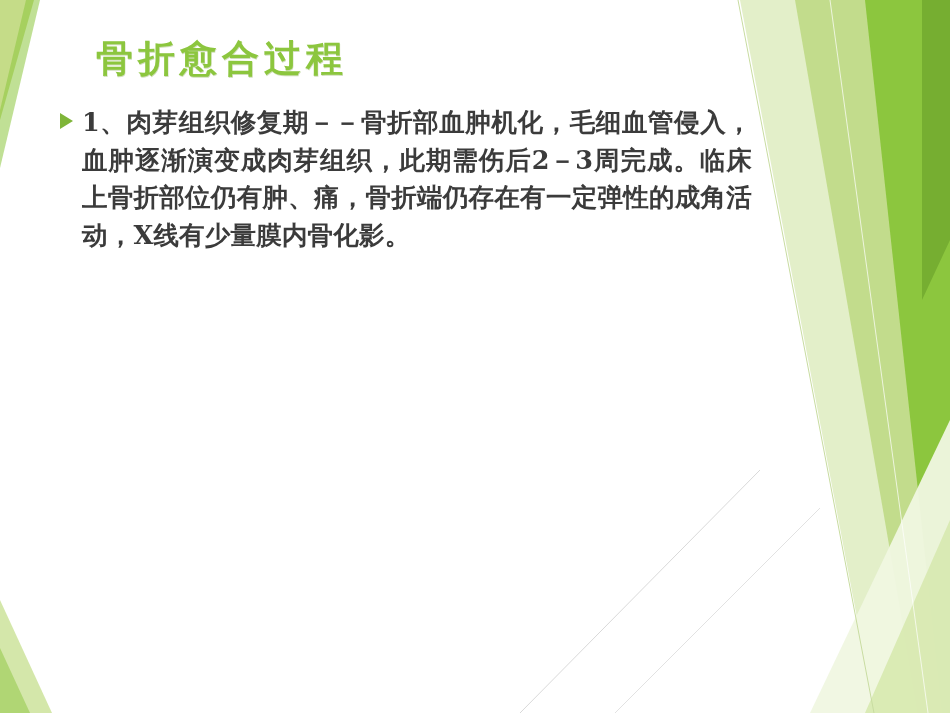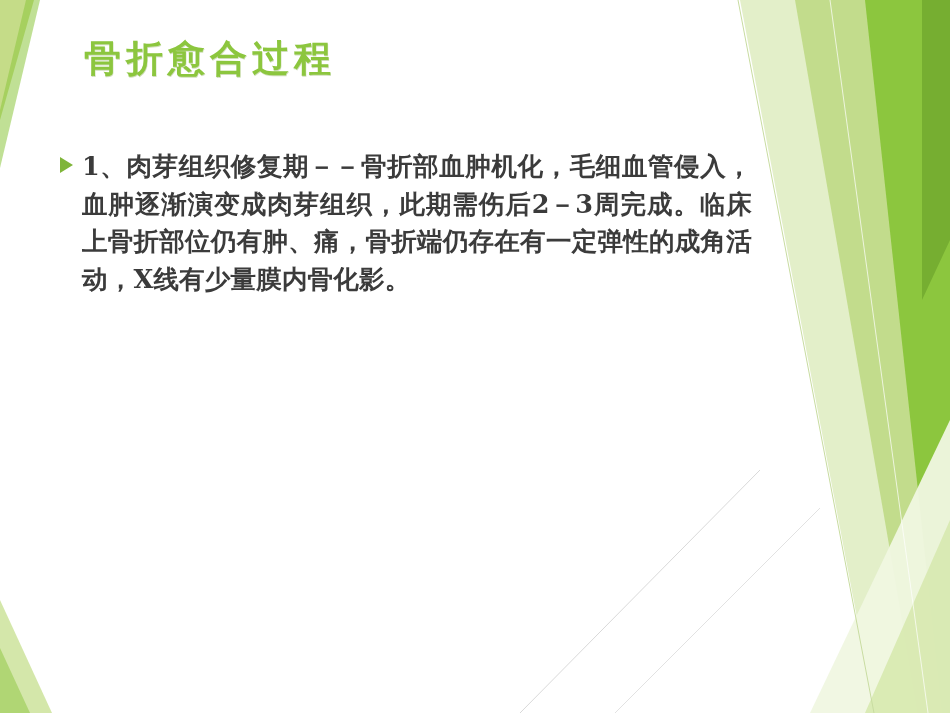--- a/index.html
+++ b/index.html
@@ -34,21 +34,21 @@
     position: absolute;
     left: 0;
     top: 0;
     width: 950px;
     height: 713px;
     z-index: 5;
   }
 
   #title-block {
     position: absolute;
-    left: 84px;
+    left: 96px;
     top: 38px;
     width: 640px;
   }
   #slide-title {
     font-family: "DejaVu Serif", "Liberation Serif", serif;
     font-size: 37px;
     font-weight: bold;
     letter-spacing: 5px;
     color: #8CC63E;
     line-height: 1.1;
@@ -60,21 +60,20 @@
     position: absolute;
     left: 52px;
     top: 104px;
     width: 700px;
   }
 
   .bullet-row {
     display: flex;
     align-items: flex-start;
     margin-bottom: 14px;
-    margin-top: 44px;
   }
   .bullet-marker {
     flex: 0 0 auto;
     width: 30px;
     padding-top: 9px;
     text-align: left;
   }
   .tri {
     display: inline-block;
     width: 0; height: 0;

